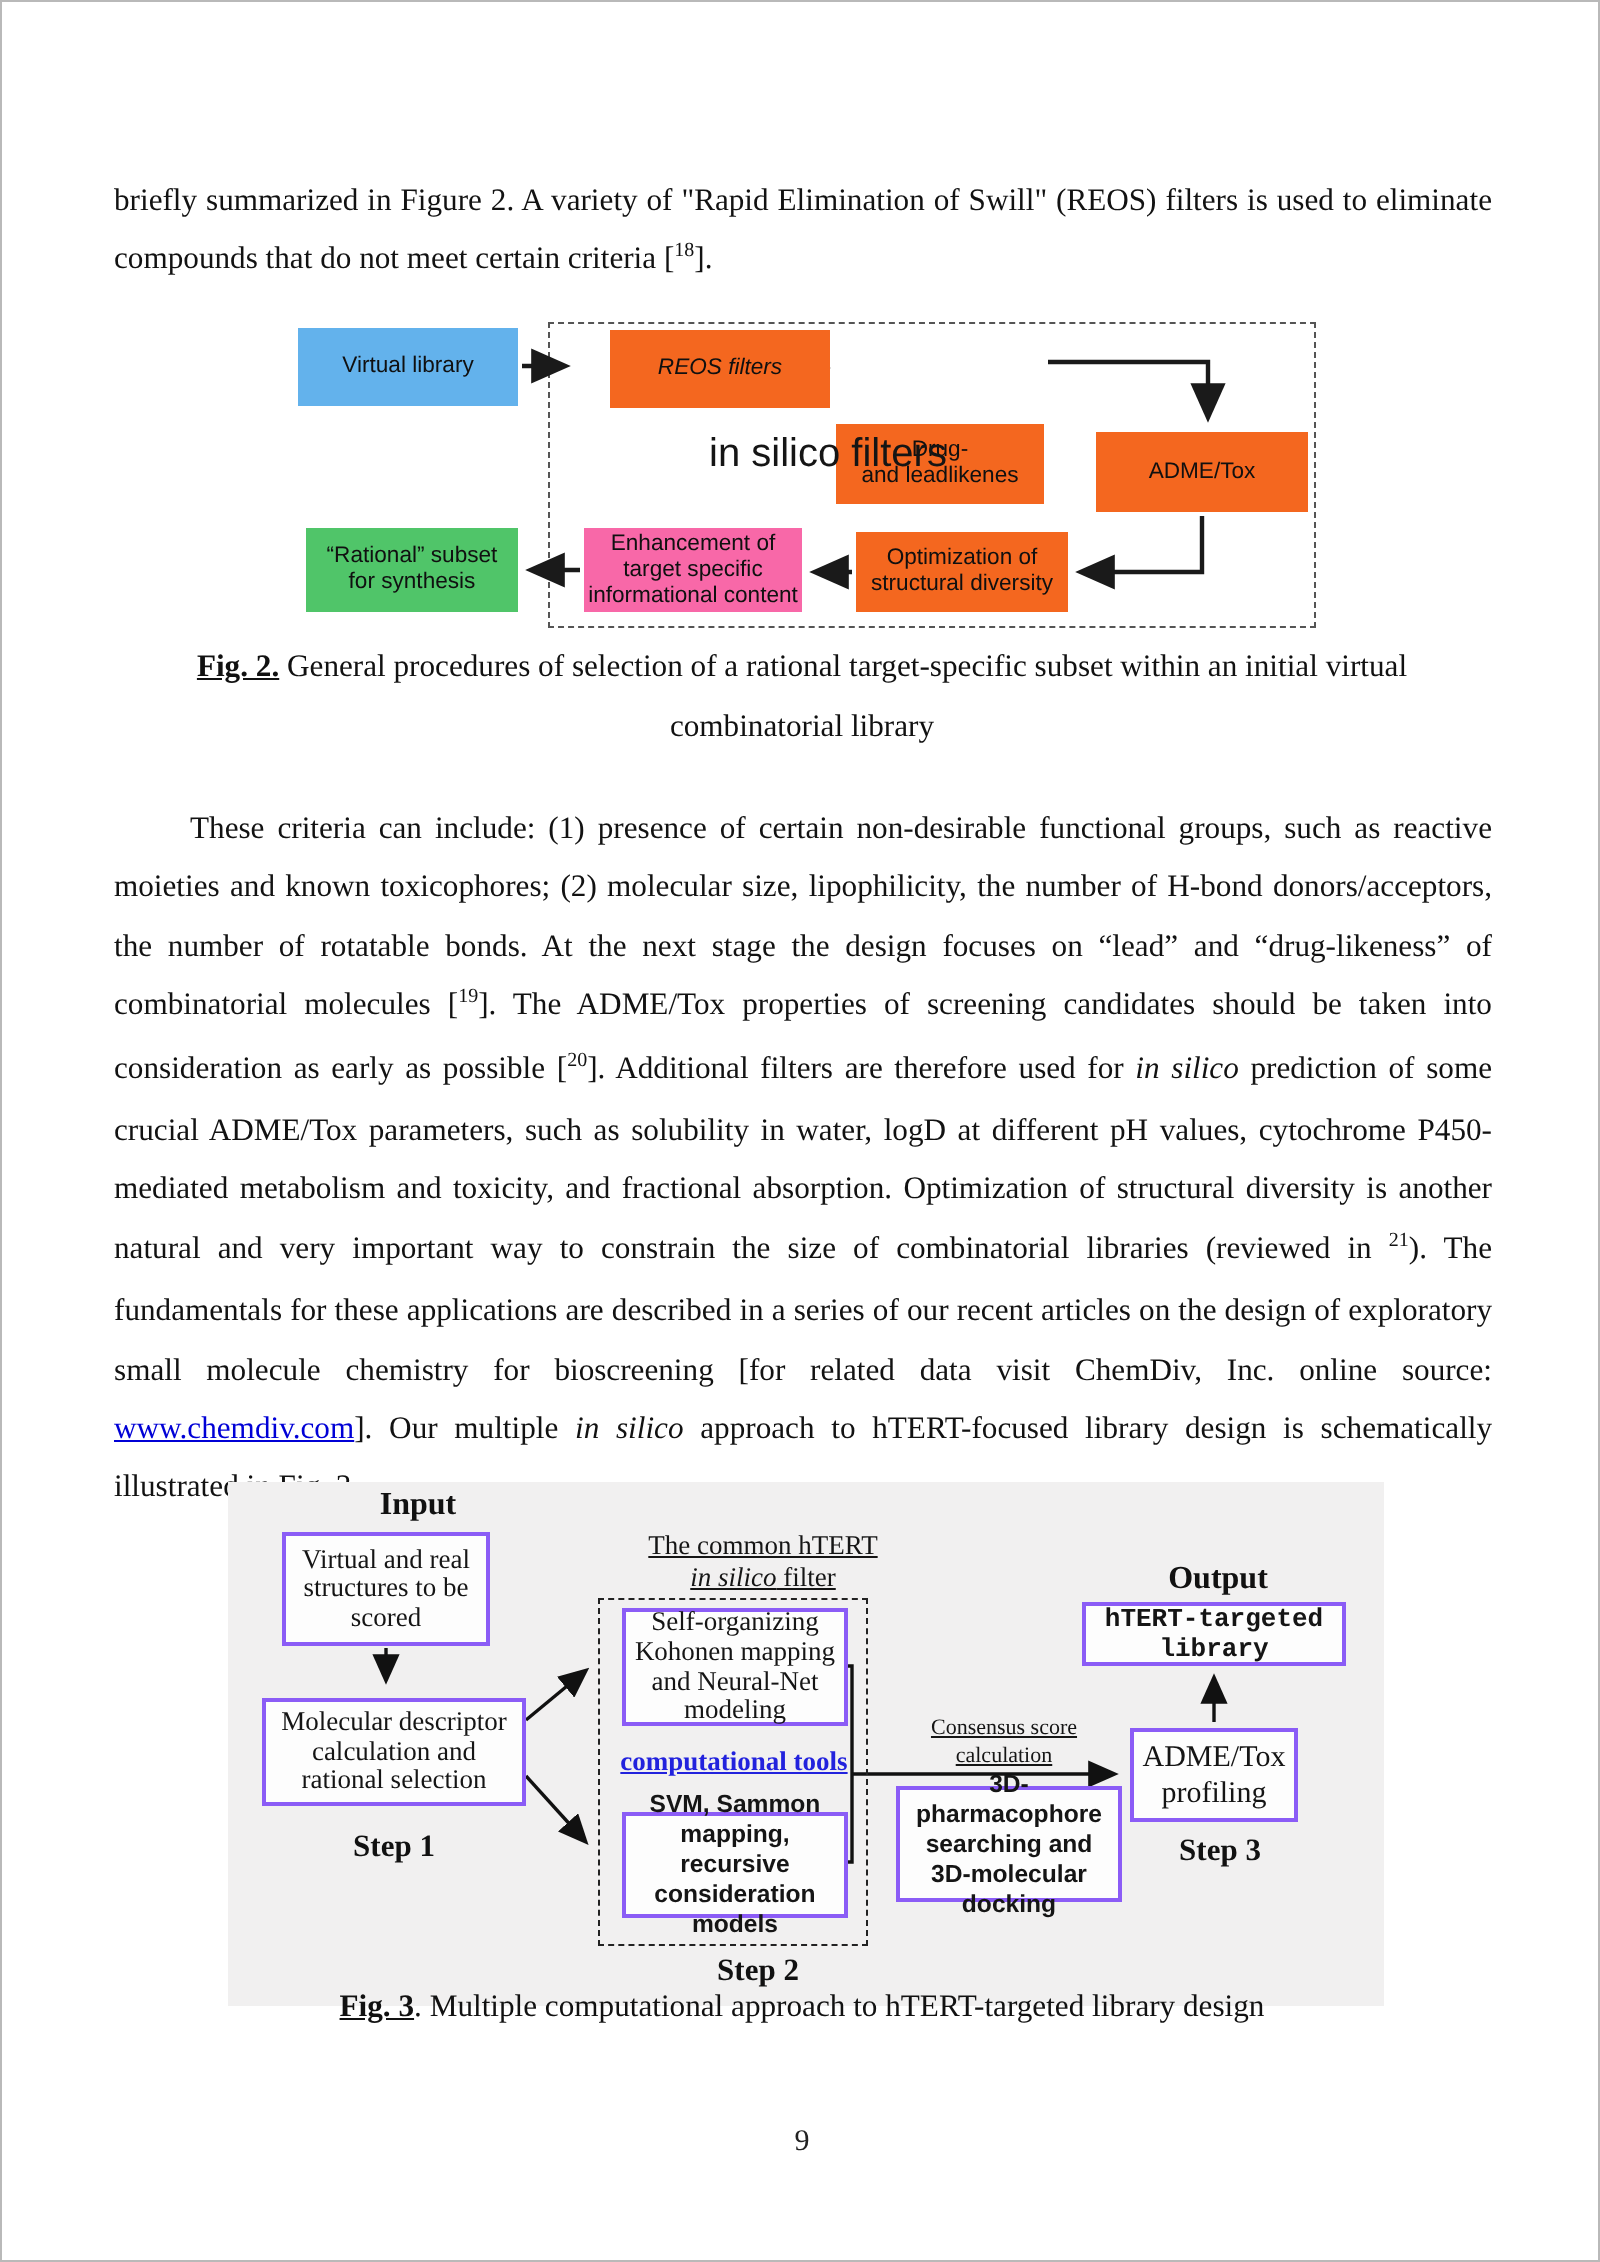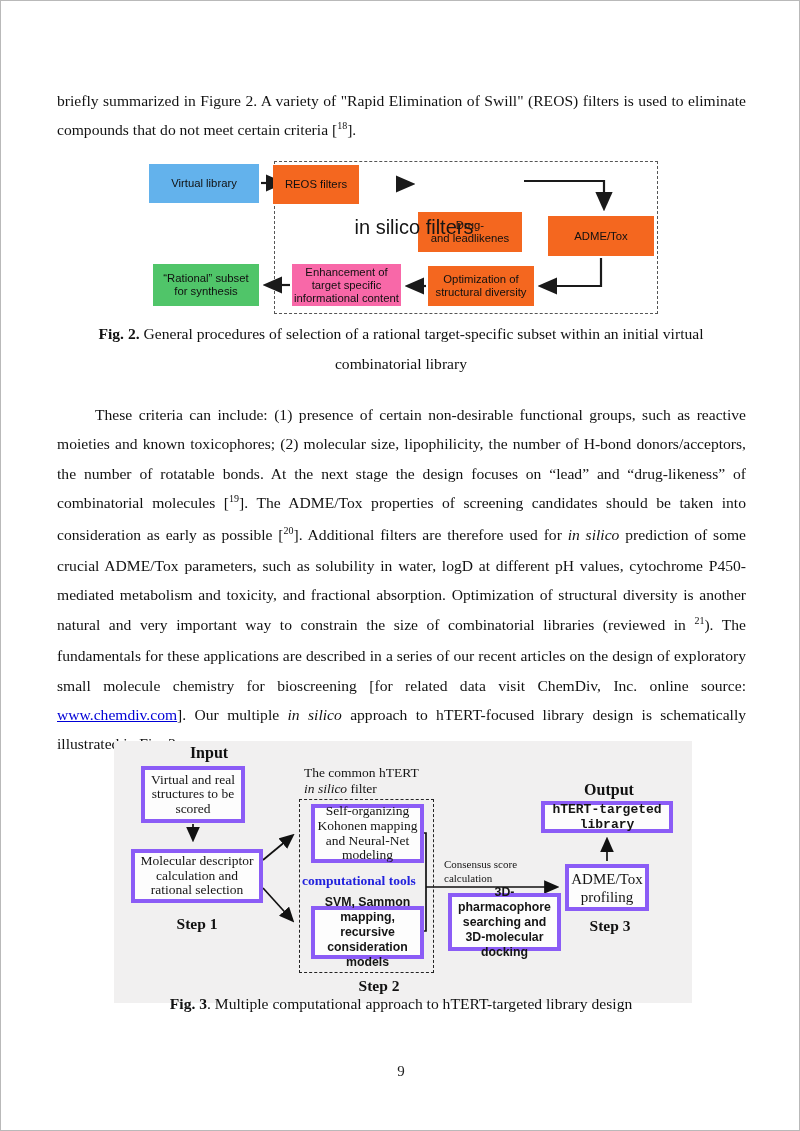--- a/index.html
+++ b/index.html
@@ -14,56 +14,56 @@
     font-size:15.6px;line-height:29.4px;text-align:justify;
     color:#121212;
   }
   .para .sup{font-size:10px;position:relative;top:-6px;}
   .para .italic{font-style:italic;}
   .link{color:var(--link_blue,#0000d6);text-decoration:underline;cursor:pointer;}
   .caption{
     position:absolute;left:0;width:800px;text-align:center;
     font-size:15.6px;line-height:30.4px;color:#111;
   }
-  .caption .bold{font-weight:bold;}
+  .caption .bold{font-weight:bold;text-decoration:underline;}
   .page-number{
     position:absolute;left:0;width:800px;top:1062px;text-align:center;
     font-size:15px;color:#222;
   }
   
   .fig2{position:absolute;left:140px;top:153px;width:525px;height:166px;}
   .fig2 .dashed{
     position:absolute;left:133px;top:7px;width:384px;height:153px;
     border:1.6px dashed #555;box-sizing:border-box;
   }
   .f2box{
     position:absolute;display:flex;align-items:center;justify-content:center;
     text-align:center;font-family:"Liberation Sans",sans-serif;
     font-size:11.3px;line-height:13px;color:#101010;white-space:pre-line;
   }
   .f2-virtual{left:8px;top:10px;width:110px;height:39px;background:var(--fig2_blue,#63b2ec);}
-  .f2-reos{left:132px;top:11px;width:86px;height:39px;background:var(--fig2_orange,#f4671f);}
+  .f2-reos{left:164px;top:11px;width:110px;height:39px;background:var(--fig2_orange,#f4671f);font-style:italic;}
   .f2-drug{left:277px;top:10px;width:104px;height:40px;background:var(--fig2_orange,#f4671f);margin-top:48px;}
   .f2-adme{left:407px;top:62px;width:106px;height:40px;background:var(--fig2_orange,#f4671f);}
   .f2-opt{left:287px;top:112px;width:106px;height:40px;background:var(--fig2_orange,#f4671f);}
   .f2-enh{left:151px;top:110px;width:109px;height:42px;background:var(--fig2_pink,#f868a8);}
   .f2-rat{left:12px;top:110px;width:106px;height:42px;background:var(--fig2_green,#50c569);}
   .f2-insilico{
     position:absolute;left:133px;top:62px;width:280px;text-align:center;
     font-family:"Liberation Sans",sans-serif;font-size:20px;color:#151515;
   }
   .fig2 svg{position:absolute;left:0;top:0;}
   
   .fig3{
     position:absolute;left:113px;top:740px;width:578px;height:262px;
     background:var(--fig3_bg,#f1f0f0);font-family:"Liberation Serif",serif;
   }
   .f3box{
     position:absolute;display:flex;align-items:center;justify-content:center;
-    text-align:center;background:#fdfdfd;border:4px solid #8b5cf6;
+    text-align:center;background:#fdfdfd;border:2px solid #8b5cf6;
     box-sizing:border-box;white-space:pre-line;color:#151515;
   }
   .f3-serif{font-size:13.5px;line-height:14.6px;}
   .f3-sans{font-family:"Liberation Sans",sans-serif;font-weight:bold;font-size:12.3px;line-height:15px;}
   .f3-virtual{left:27px;top:25px;width:104px;height:57px;}
   .f3-mol{left:17px;top:108px;width:132px;height:54px;}
   .f3-self{left:197px;top:63px;width:113px;height:59px;}
   .f3-svm{left:197px;top:165px;width:113px;height:53px;}
   .f3-pharma{left:334px;top:152px;width:113px;height:58px;}
   .f3-admep{left:451px;top:123px;width:84px;height:47px;font-size:15px;line-height:18px;}
@@ -72,21 +72,21 @@
     position:absolute;left:185px;top:58px;width:135px;height:174px;
     border:1.7px dashed #222;box-sizing:border-box;background:transparent;
   }
   .f3head{position:absolute;text-align:center;font-weight:bold;font-size:16px;color:#111;}
   .f3-input{left:40px;top:3px;width:110px;}
   .f3-output{left:430px;top:40px;width:130px;}
   .f3step{position:absolute;text-align:center;font-weight:bold;font-size:15.5px;color:#111;}
   .f3-step1{left:17px;top:174px;width:132px;}
   .f3-step2{left:185px;top:236px;width:160px;}
   .f3-step3{left:446px;top:176px;width:100px;}
-  .f3label{position:absolute;white-space:pre-line;color:#151515;}
+  .f3label{position:absolute;text-align:center;white-space:pre-line;color:#151515;text-decoration:underline;}
   .f3-common{left:190px;top:24px;width:155px;font-size:13.5px;line-height:15.5px;}
   .f3-common .italic{font-style:italic;}
   .f3-comptools{left:188px;top:132px;width:130px;font-weight:bold;font-size:13.5px;color:var(--fig3_blue,#2222dd);}
   .f3-consensus{left:330px;top:116px;width:116px;font-size:11px;line-height:14px;}
   .fig3 svg{position:absolute;left:0;top:0;}
 </style>
 </head>
 <body>
 
 <div class="page">

